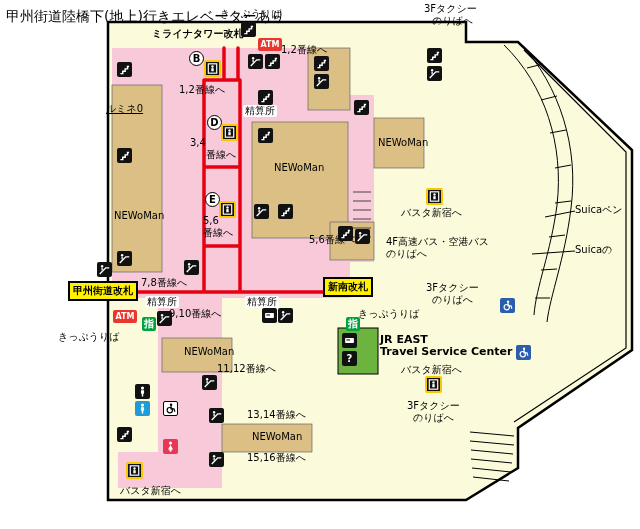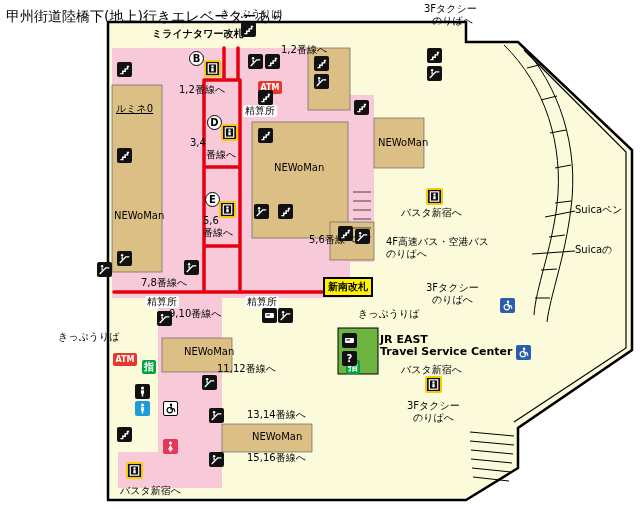--- a/index.html
+++ b/index.html
@@ -12,21 +12,21 @@
   .pill{background:#fff;padding:0 2px;border-radius:2px;}
   .gatebox{position:absolute;background:#FFF100;border:2px solid #000;font-weight:bold;font-size:10px;padding:1px 3px;white-space:nowrap;}
   .ic{position:absolute;width:15px;height:15px;background:#111;border-radius:2px;display:flex;align-items:center;justify-content:center;box-sizing:border-box;}
   .ic svg{width:11px;height:11px;display:block;}
   .ic.elv{border:2.5px solid #F9C802;width:17px;height:17px;}
   .ic.blue{background:#1E9CD7;}
   .ic.red{background:#E73656;}
   .ic.acc{background:#fff;border:1.5px solid #000;}
   .ic.wch{background:#2B5DAD;}
   .ic.qm{color:#fff;font-weight:bold;font-size:10px;}
-  .badge{position:absolute;color:#fff;font-weight:bold;display:flex;align-items:center;justify-content:center;border-radius:2px;margin-top:43px;}
+  .badge{position:absolute;color:#fff;font-weight:bold;display:flex;align-items:center;justify-content:center;border-radius:2px;}
   .badge.atm{background:#E8382D;width:24px;height:13px;font-size:8px;}
   .badge.shi{background:#00A23E;width:14px;height:14px;font-size:10px;}
   .cir{position:absolute;width:15px;height:15px;background:#fff;border:1.5px solid #000;border-radius:50%;display:flex;align-items:center;justify-content:center;font-weight:bold;font-size:10px;box-sizing:border-box;}
 </style>
 </head>
 <body>
 
 <div class="stage">
 
   <svg class="base" width="640" height="529" viewBox="0 0 640 529">
@@ -109,36 +109,37 @@
     </g>
   </svg>
 
   <div class="lbl s11" style="left:6px;top:8px;">甲州街道陸橋下(地上)行きエレベーターあり</div>
   <div class="lbl" style="left:220px;top:8px;">きっぷうりば</div>
   <div class="lbl" style="left:424px;top:3px;">3Fタクシー</div>
   <div class="lbl" style="left:432px;top:15px;">のりばへ</div>
   <div class="lbl b" style="left:152px;top:28px;">ミライナタワー改札</div>
   <div class="lbl" style="left:281px;top:44px;">1,2番線へ</div>
   <div class="lbl" style="left:179px;top:84px;">1,2番線へ</div>
-  <div class="lbl" style="left:116px;top:103px;text-decoration:underline;">ルミネ0</div>
+  <div class="lbl" style="left:106px;top:103px;text-decoration:underline;">ルミネ0</div>
   <div class="lbl pill" style="left:243px;top:105px;">精算所</div>
   <div class="lbl" style="left:190px;top:137px;">3,4</div>
   <div class="lbl" style="left:206px;top:149px;">番線へ</div>
   <div class="lbl" style="left:378px;top:137px;">NEWoMan</div>
   <div class="lbl" style="left:274px;top:162px;">NEWoMan</div>
   <div class="lbl" style="left:203px;top:215px;">5,6</div>
   <div class="lbl" style="left:203px;top:227px;">番線へ</div>
   <div class="lbl" style="left:114px;top:210px;">NEWoMan</div>
   <div class="lbl" style="left:401px;top:207px;">バスタ新宿へ</div>
   <div class="lbl" style="left:309px;top:234px;">5,6番線へ</div>
   <div class="lbl" style="left:386px;top:236px;text-align:right;">4F高速バス・空港バス</div>
   <div class="lbl" style="left:386px;top:248px;">のりばへ</div>
   <div class="lbl" style="left:575px;top:204px;">Suicaペン</div>
   <div class="lbl" style="left:575px;top:244px;text-align:center;">Suicaの</div>
   <div class="lbl" style="left:141px;top:277px;">7,8番線へ</div>
+  <div class="gatebox" style="left:68px;top:281px;">甲州街道改札</div>
   <div class="gatebox" style="left:323px;top:277px;">新南改札</div>
   <div class="lbl pill" style="left:145px;top:296px;">精算所</div>
   <div class="lbl" style="left:169px;top:308px;">9,10番線へ</div>
   <div class="lbl pill" style="left:245px;top:296px;">精算所</div>
   <div class="lbl" style="left:358px;top:308px;">きっぷうりば</div>
   <div class="lbl" style="left:58px;top:331px;">きっぷうりば</div>
   <div class="lbl b s9" style="left:380px;top:334px;">JR EAST</div>
   <div class="lbl b s9" style="left:380px;top:346px;">Travel Service Center</div>
   <div class="lbl" style="left:184px;top:346px;">NEWoMan</div>
   <div class="lbl" style="left:401px;top:364px;">バスタ新宿へ</div>

